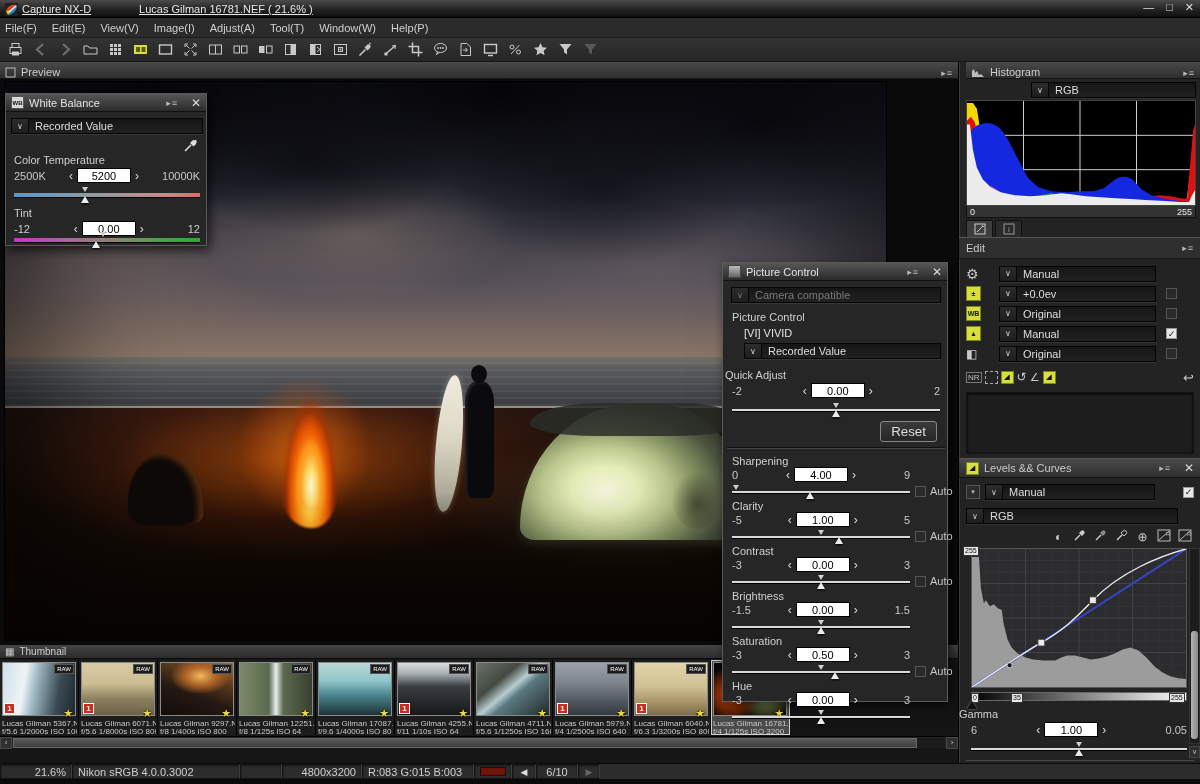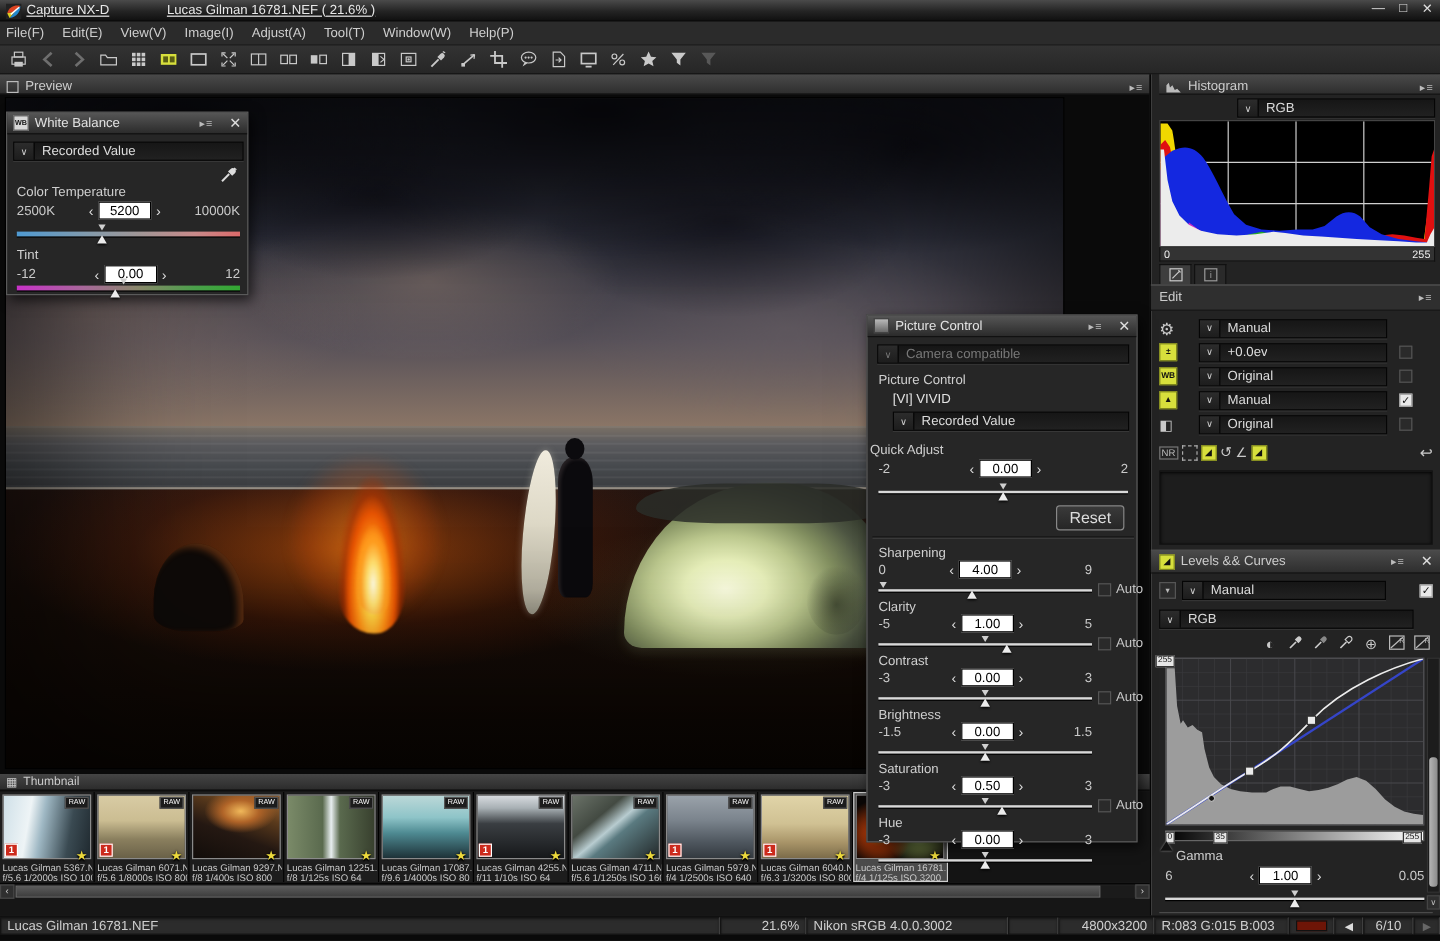--- a/index.html
+++ b/index.html
@@ -75,21 +75,21 @@
   .tent::after { content:""; position:absolute; right:12%; bottom:8%; width:22%; height:46%;
     background:radial-gradient(60% 60% at 50% 60%, rgba(40,45,32,.65), transparent 85%); border-radius:50%; }
 
   
   .dd { height:16px; background:linear-gradient(180deg,#161616,#212121); border:1px solid #050505; box-shadow:0 1px 0 rgba(255,255,255,.08); display:flex; align-items:center; color:#ddd; }
   .dd .chev { width:17px; height:100%; border-right:1px solid #050505; background:linear-gradient(180deg,#2c2c2c,#1d1d1d); display:flex; align-items:center; justify-content:center; color:#ccc; font-size:8px; flex:0 0 auto; }
   .dd .dd-label { padding-left:6px; white-space:nowrap; overflow:hidden; }
   .dd.dim .dd-label { color:#787878; }
   .spin { display:flex; align-items:center; gap:4px; }
   .sp-ar { color:#ddd; font-size:12px; line-height:10px; }
-  .sp-val { width:44px; height:15px; background:#fff; color:#000; display:flex; align-items:center; justify-content:center; font-size:11px; border:1px solid #000; }
+  .sp-val { width:54px; height:15px; background:#fff; color:#000; display:flex; align-items:center; justify-content:center; font-size:11px; border:1px solid #000; }
   .sl-line { position:absolute; height:2px; background:#d9d9d9; box-shadow:0 1px 0 #000; }
   .mark { position:absolute; top:1px; width:0; height:0; border-left:4px solid transparent; border-right:4px solid transparent; border-bottom:7px solid #ececec; transform:translateX(-4px); filter:drop-shadow(0 1px 1px #000); }
   .notch { position:absolute; top:-6px; width:0; height:0; border-left:3px solid transparent; border-right:3px solid transparent; border-top:5px solid #cfcfcf; transform:translateX(-3px); }
   .cb { width:11px; height:11px; border:1px solid #9a9a9a; background:#262626; display:inline-flex; align-items:center; justify-content:center; font-size:9px; color:#111; }
   .cb.dim { border-color:#555; background:#2a2a2a; }
   .cb.on { background:#e9e9e9; }
   .auto-wrap { display:flex; align-items:center; gap:4px; color:#c5c5c5; }
   .ico-yellow { width:15px; height:15px; background:#d7df3c; border:1px solid #7e851d; color:#111; display:flex; align-items:center; justify-content:center; font-size:7px; font-weight:bold; }
   .palette { position:absolute; background:#262626; border:1px solid #5a5a5a; box-shadow:3px 4px 10px rgba(0,0,0,.65); z-index:50; }
   .pal-head { height:18px; background:linear-gradient(180deg,#565656,#2b2b2b); border-bottom:1px solid #111; display:flex; align-items:center; padding:0 5px; gap:5px; color:#e2e2e2; }
@@ -548,21 +548,21 @@
       <rect x="66.5" y="91.5" width="7" height="7" fill="#ececec" stroke="#333"></rect>
       <rect x="118.5" y="48.5" width="7" height="7" fill="#ececec" stroke="#333"></rect>
     </svg>
     <span class="tiny-box" style="left:4px;top:484px">255</span>
     <div id="lc-bar" class="abs"></div>
     <span class="tiny-box" style="left:12px;top:631px">0</span>
     <span class="tiny-box" style="left:52px;top:631px">35</span>
     <span class="tiny-box" style="left:210px;top:631px">255</span>
     <div class="abs" style="left:8px;top:639px;width:0;height:0;border-left:5px solid transparent;border-right:5px solid transparent;border-bottom:8px solid #111;filter:drop-shadow(0 0 1px #888)"></div>
 
-    <span class="abs" style="left:21px;top:646px;color:#cfcfcf">Gamma</span>
+    <span class="abs" style="left:0;top:646px;color:#cfcfcf">Gamma</span>
     <div class="abs" style="left:12px;top:660px;width:216px;display:flex;align-items:center;justify-content:space-between">
       <span class="minmax">6</span>
       <div class="spin">
         <span class="sp-ar">‹</span>
         <span class="sp-val">1.00</span>
         <span class="sp-ar">›</span>
       </div>
       <span class="minmax">0.05</span>
     </div>
     <div class="sl-line" style="left:12px;top:686px;width:216px">
@@ -876,21 +876,20 @@
       <span class="minmax">3</span>
     </div>
     <div class="sl-line" style="left:9px;top:432px;width:178px;top:453px">
         <span class="notch" style="left:50%"></span>
         <span class="mark" style="left:50%"></span>
       </div>
 
   </div>
 
   <div id="statusbar" class="abs">
-    <div class="sb-sec" style="flex:1">Lucas Gilman 16781.NEF</div>
     <div class="sb-sec" style="width:72px;justify-content:flex-end">21.6%</div>
     <div class="sb-sec" style="width:168px">Nikon sRGB 4.0.0.3002</div>
     <div class="sb-sec" style="width:42px"></div>
     <div class="sb-sec" style="width:80px;justify-content:flex-end">4800x3200</div>
     <div class="sb-sec" style="width:112px">R:083 G:015 B:003</div>
     <div class="sb-sec" style="width:38px">
         <span style="display:block;width:26px;height:9px;background:#6e1507;border:1px solid #111"></span>
       </div>
     <div class="sb-sec" style="width:24px;justify-content:center">
         <span style="color:#ddd;font-size:9px">◀</span>

